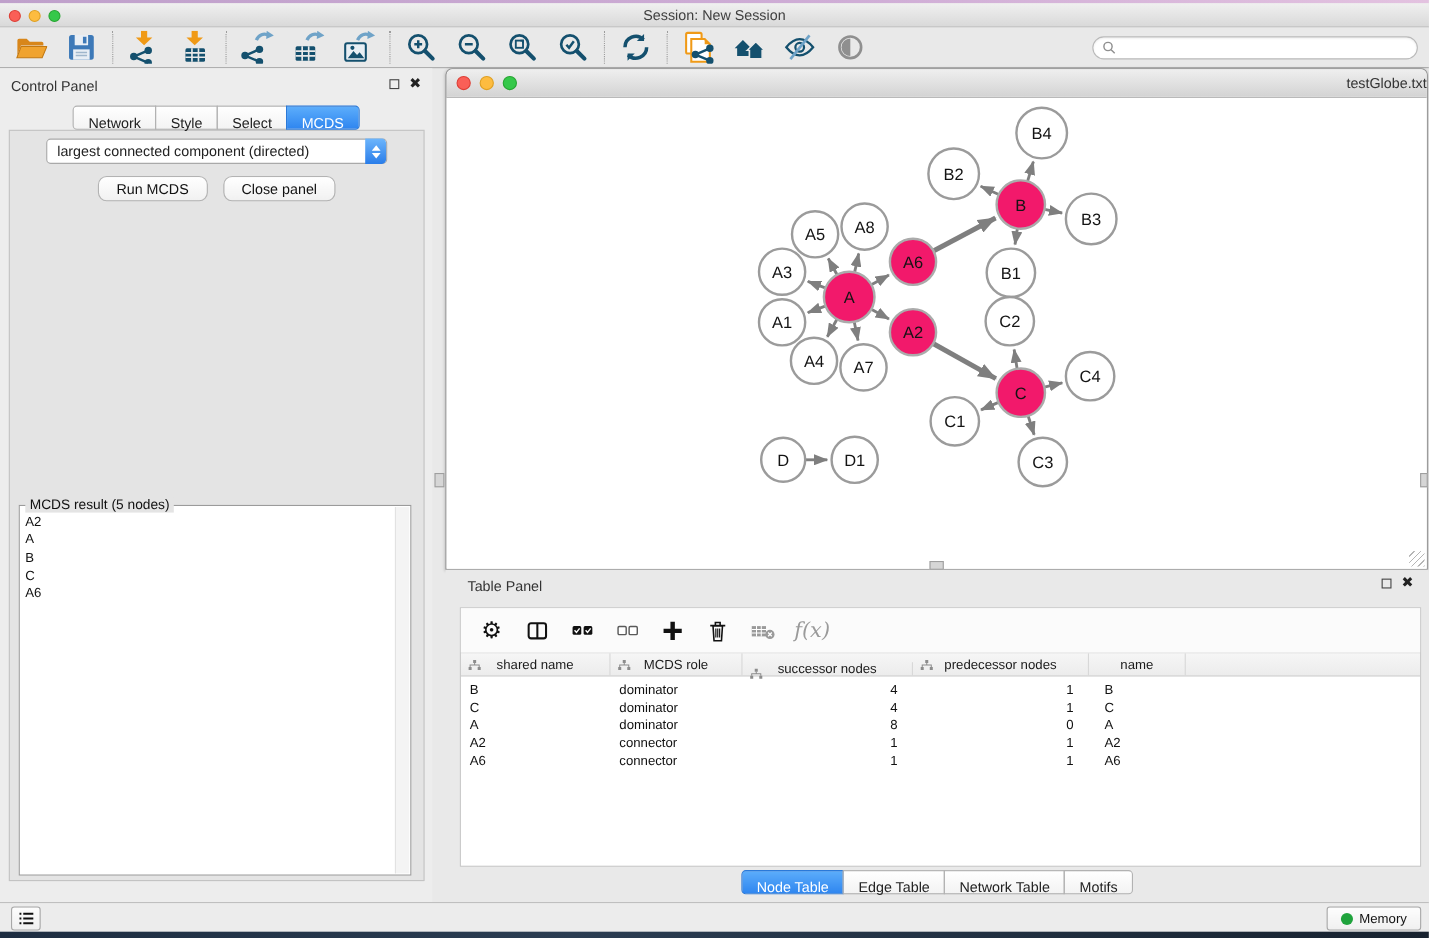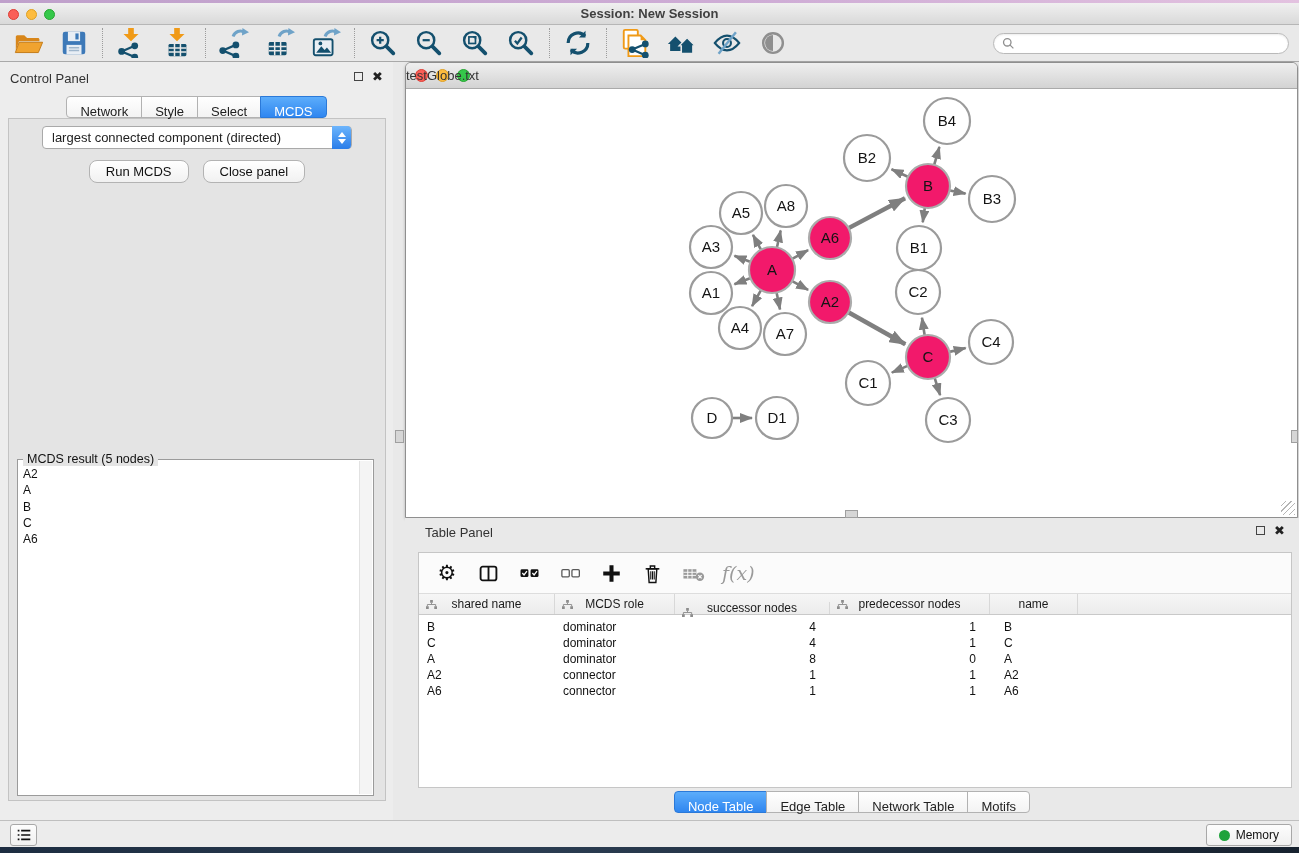--- a/index.html
+++ b/index.html
@@ -2,21 +2,21 @@
 <html><head>
 <meta charset="utf-8">
 <style>
   *{margin:0;padding:0;box-sizing:border-box;}
   html,body{width:1299px;height:853px;overflow:hidden;}
   body{font-family:"Liberation Sans","DejaVu Sans",sans-serif;font-size:13px;color:#222;background:#e9e9e9;}
   .screen{position:relative;width:1299px;height:853px;background:#e9e9e9;}
 
   
   .top-strip{position:absolute;left:0;top:0;width:100%;height:3px;background:linear-gradient(90deg,#bfa0cb,#cfadd6 60%,#e3c2e0);}
-  .titlebar{position:absolute;left:0;top:3px;width:100%;height:22px;background:linear-gradient(#f0f0f0,#d9d9d9);border-bottom:1px solid #b6b6b6;font-weight:bold;}
+  .titlebar{position:absolute;left:0;top:3px;width:100%;height:22px;background:linear-gradient(#f0f0f0,#d9d9d9);border-bottom:1px solid #b6b6b6;}
   .traffic{position:absolute;left:8px;top:6px;display:flex;gap:7px;}
   .tl{width:11px;height:11px;border-radius:50%;}
   .tl.red{background:#fa5f57;border:1px solid #dd3f36;}
   .tl.yel{background:#fdbc40;border:1px solid #dfa023;}
   .tl.grn{background:#35c84a;border:1px solid #27a532;}
   .titlebar .title{position:absolute;left:0;right:0;top:3px;text-align:center;color:#404040;font-size:13px;}
 
   .toolbar{position:absolute;left:0;top:25px;width:100%;height:37px;background:#e9e9e9;border-bottom:1px solid #a9a9a9;display:flex;align-items:center;}
   .tb-group{display:flex;align-items:center;gap:16px;padding:0 13px;height:30px;}
   .tb-group + .tb-group{border-left:1px dotted #9c9c9c;}
@@ -51,21 +51,21 @@
   .gb-scroll{position:absolute;top:1px;right:1px;bottom:1px;width:13px;background:#f4f4f4;border-left:1px solid #e2e2e2;}
 
   
   .handle{position:absolute;background:#d6d6d6;border:1px solid #9f9f9f;}
 
   
   .net-window{position:absolute;left:405px;top:62px;width:893px;height:456px;border:1px solid #8f8f8f;border-radius:6px 6px 0 0;background:#fff;box-shadow:0 1px 3px rgba(0,0,0,.25);}
   .nw-titlebar{position:relative;height:26px;background:linear-gradient(#efefef,#d3d3d3);border-bottom:1px solid #aaa;border-radius:5px 5px 0 0;}
   .nw-traffic{position:absolute;left:9px;top:6px;display:flex;gap:8px;}
   .tl2{width:13px;height:13px;border-radius:50%;}
-  .nw-title{position:absolute;left:0;right:0;top:5px;text-align:left;font-size:13px;color:#333;}
+  .nw-title{position:absolute;left:0;right:0;top:5px;text-align:right;font-size:13px;color:#333;}
   .nw-canvas{position:absolute;left:0;top:26px;right:0;bottom:0;background:#fff;overflow:hidden;}
   .grip{position:absolute;right:2px;bottom:2px;width:14px;height:14px;background:
     repeating-linear-gradient(135deg,transparent 0 3px,#b5b5b5 3px 4px);}
 
   
   .table-panel{position:absolute;left:405px;top:518px;width:894px;height:302px;background:#e9e9e9;}
   .tp-head{position:absolute;left:20px;top:7px;font-size:13px;color:#333;}
   .tp-ctrls{position:absolute;right:14px;top:7px;display:flex;gap:9px;align-items:center;}
   .tp-box{position:absolute;left:13px;right:7px;top:34px;height:236px;background:#fff;border:1px solid #c6c6c6;}
   .tp-toolbar{height:40px;background:#fbfbfb;display:flex;align-items:center;gap:17px;padding:0 16px;}

